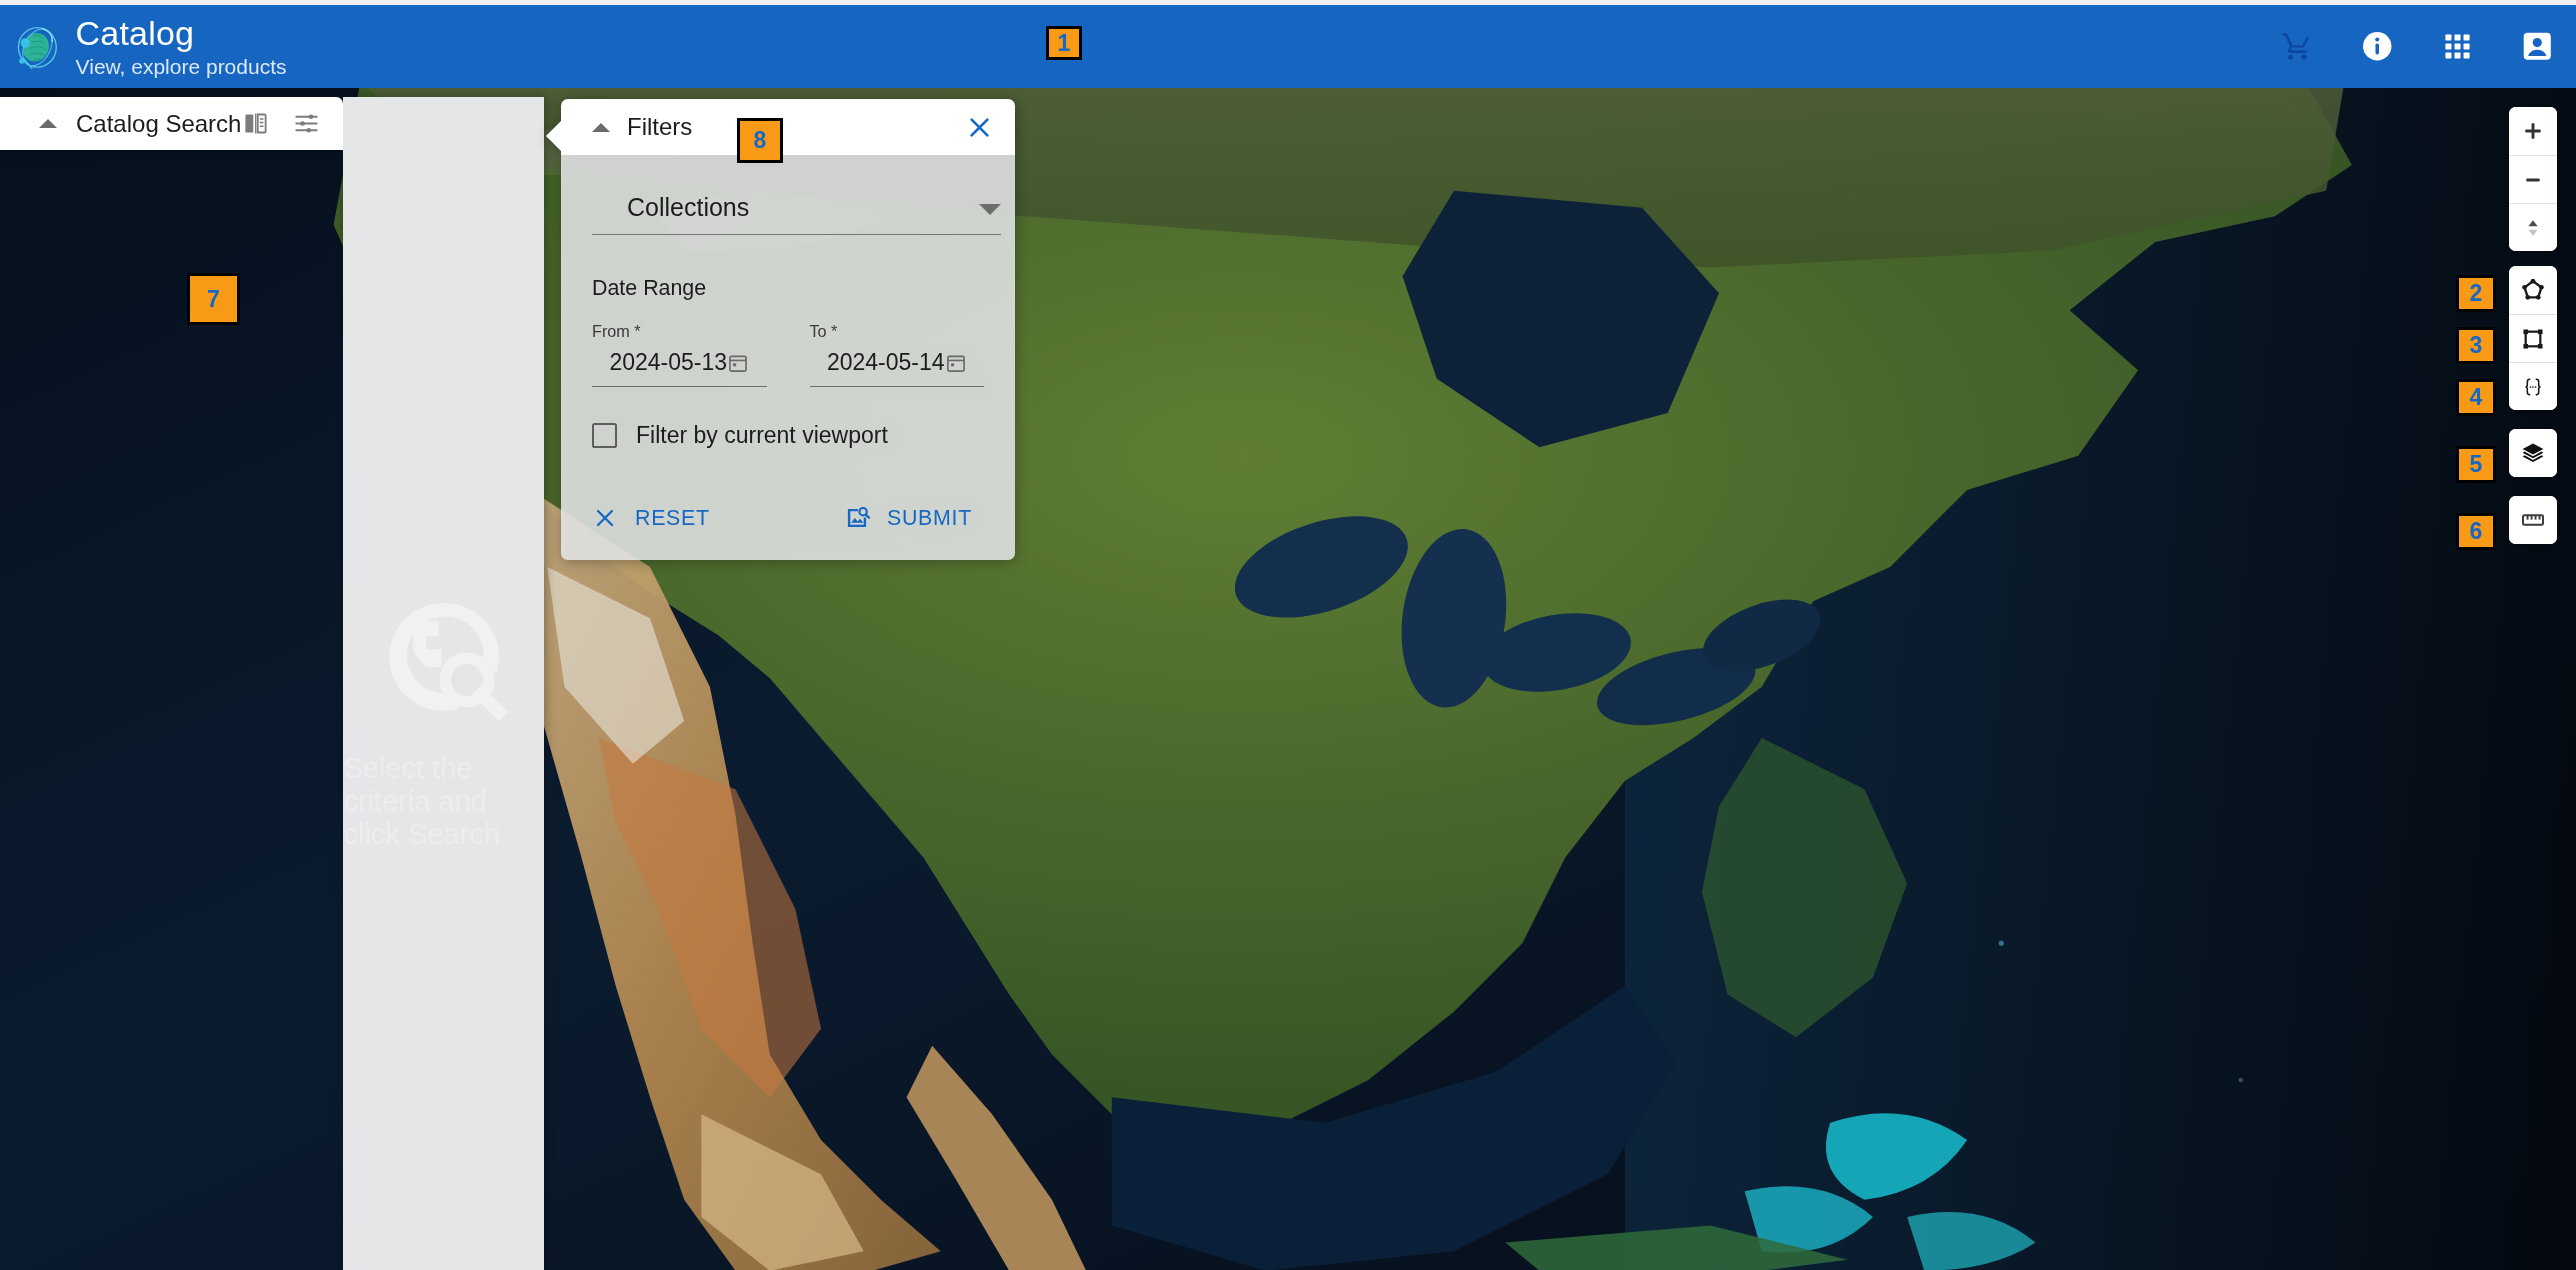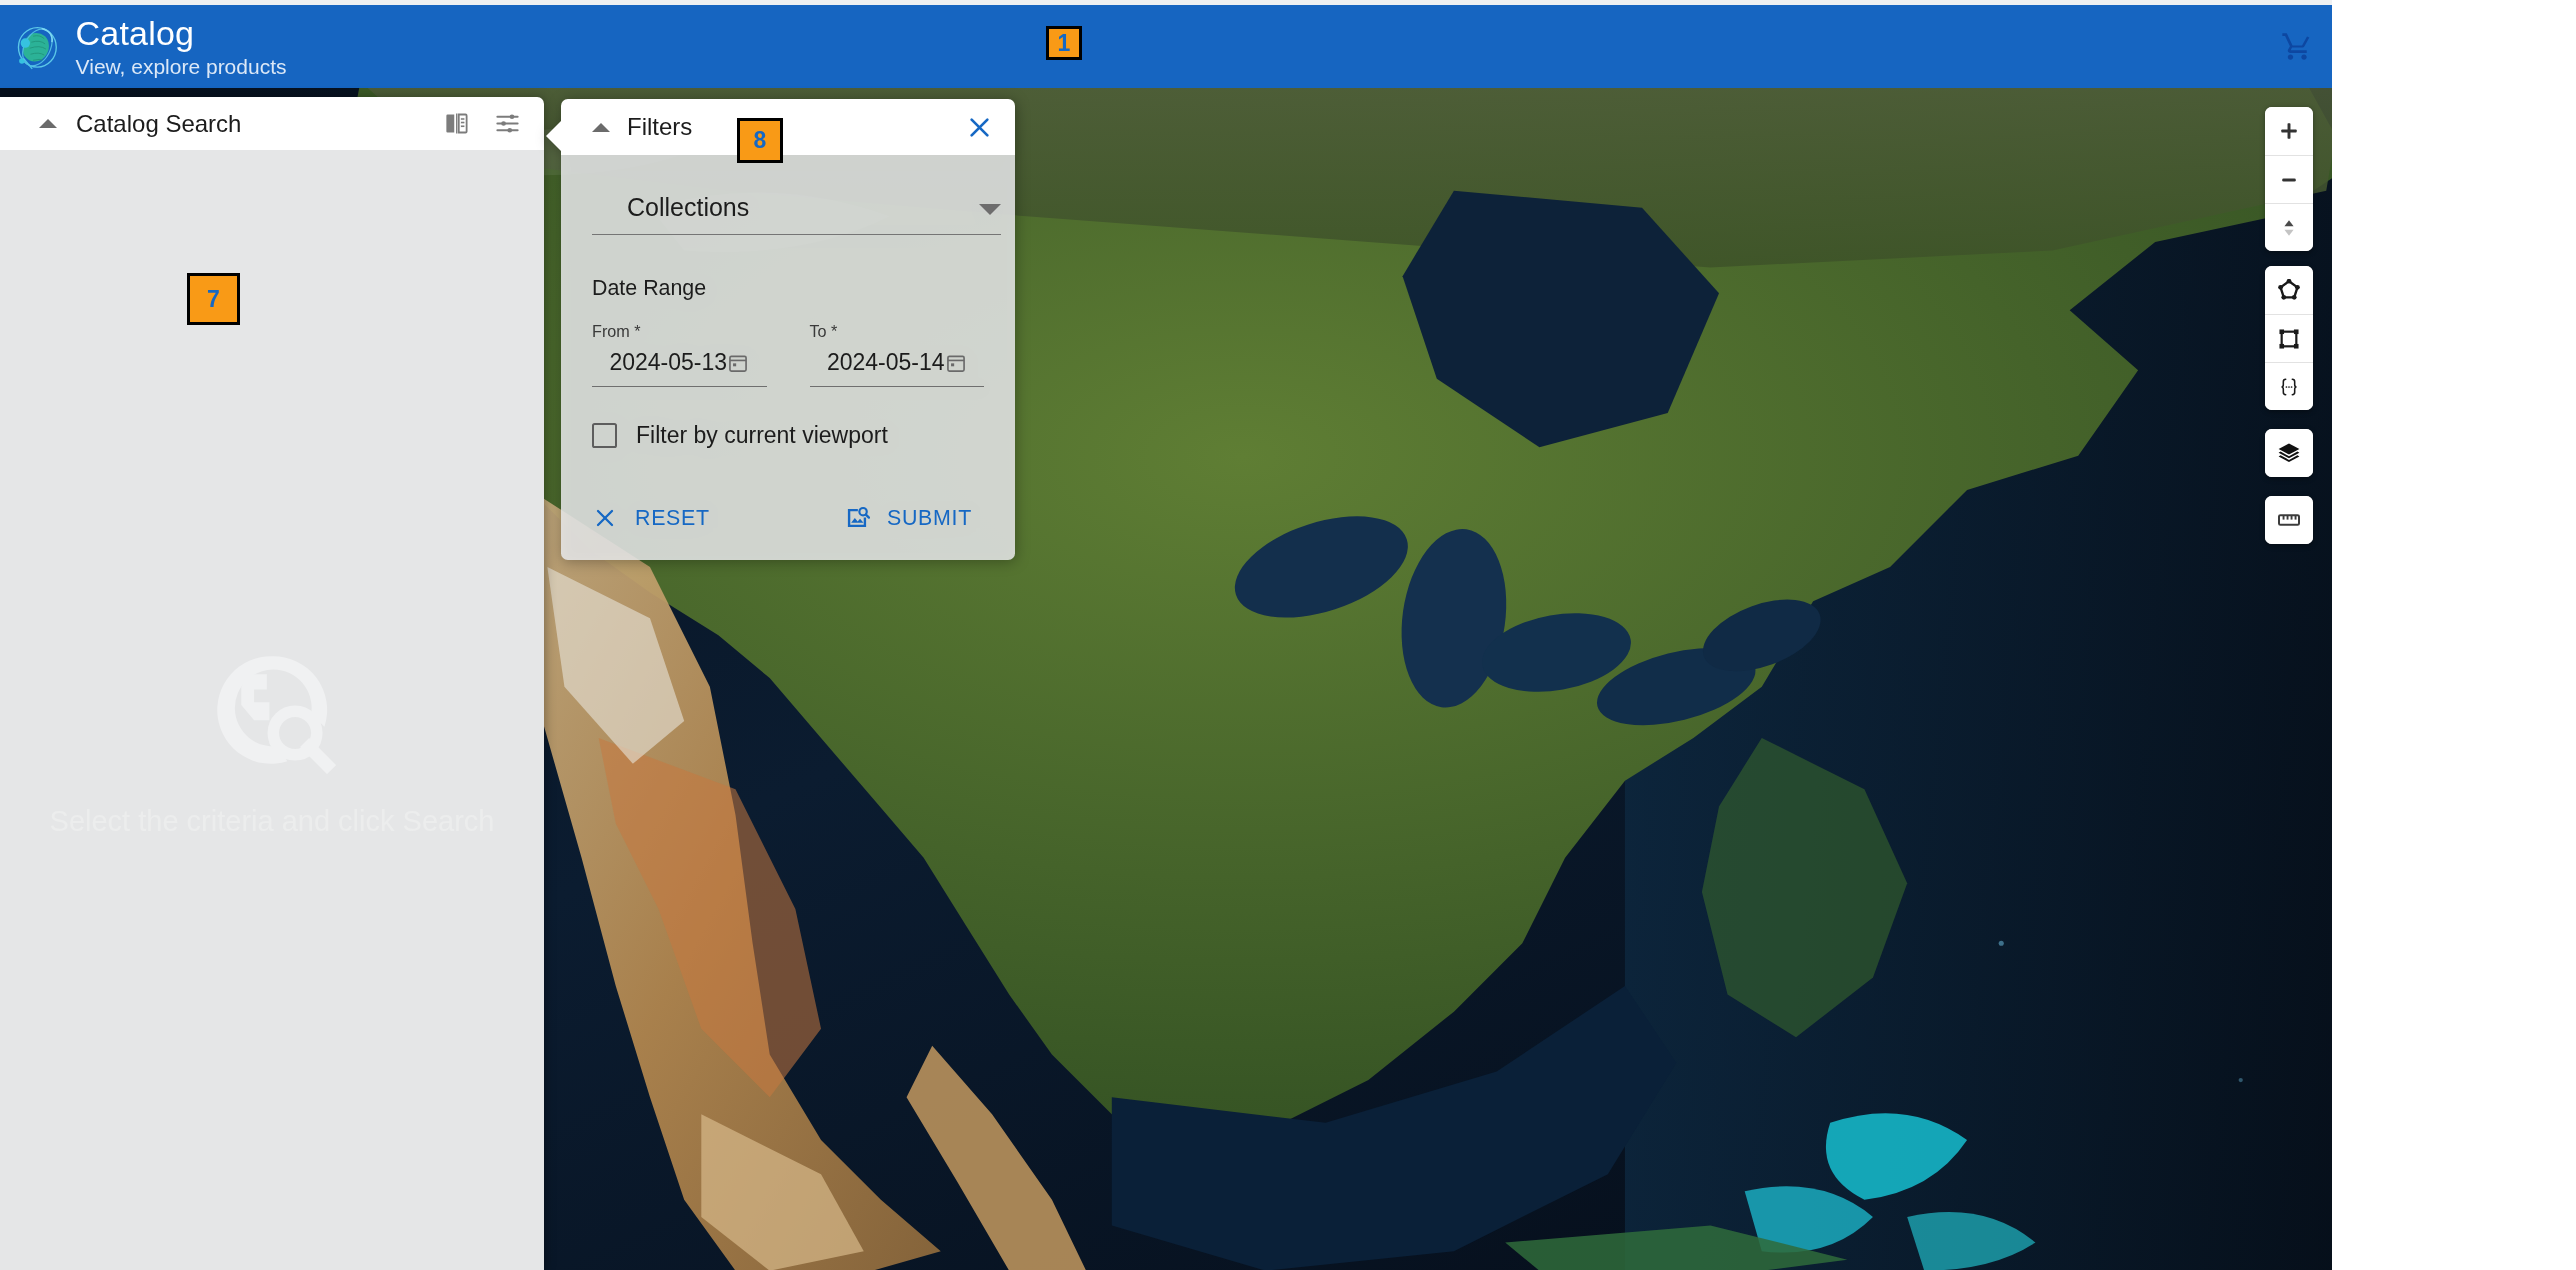--- a/index.html
+++ b/index.html
@@ -3,21 +3,21 @@
 <meta charset="utf-8">
 <style>
   * { box-sizing: border-box; margin: 0; padding: 0; }
   html, body {
     width: 2576px; height: 1271px;
     overflow: hidden;
     font-family: "Liberation Sans", sans-serif;
     background: #ffffff;
   }
 
-  #app { position: relative; width: 2332px; height: 1271px; overflow: hidden; background:#fef9c3; }
+  #app { position: relative; width: 2576px; height: 1271px; overflow: hidden; background:#fef9c3; }
 
   
   .top-strip { position:absolute; top:0; left:0; width:2576px; height:5.1px; background:#eef0f2; }
 
   
   .header {
     position: absolute; top: 5.1px; left: 0; width: 2576px; height: 83px;
     background: #1665c1; display: flex; align-items: center;
   }
   .brand { display:flex; align-items:center; padding-left: 8.6px; }
@@ -48,21 +48,21 @@
   .map {
     position:absolute; top:88px; left:0; width:2576px; height:1183px;
     background: #050d18;
     overflow:hidden;
   }
   .map-canvas { position:absolute; inset:0; }
 
   
   .left-panel {
     position:absolute; top:97px; left:0; width:544px; height:1173px;
-    display:flex; flex-direction:column;
+    display:flex; flex-direction:row;
     filter: drop-shadow(1.7px 1.7px 5.1px rgba(0,0,0,.35));
   }
   .lp-header {
     height: 53px; background:#ffffff; display:flex; align-items:center;
     padding: 0 22px 0 39px; border-top-right-radius: 6.8px;
     position: relative;
   }
   .lp-caret { width:0;height:0;border-left:9.4px solid transparent;border-right:9.4px solid transparent;border-bottom:9.4px solid #6b6b6b; margin-right:19px; }
   .lp-title { font-size: 24px; color:#1c1c1c; flex:1; }
   .lp-tools { display:flex; align-items:center; gap: 22px; }

